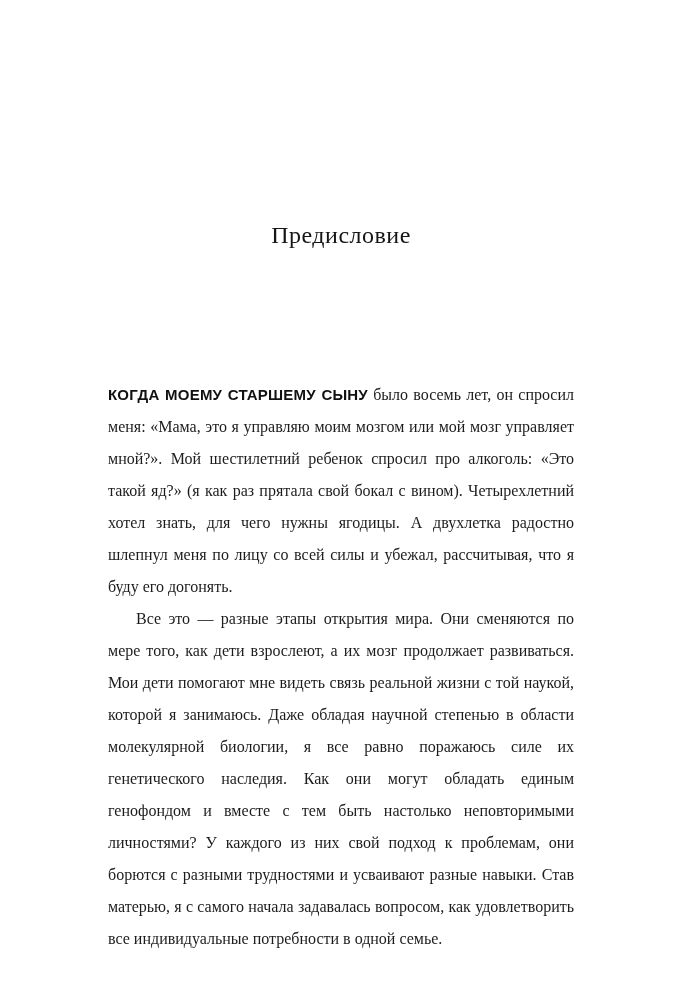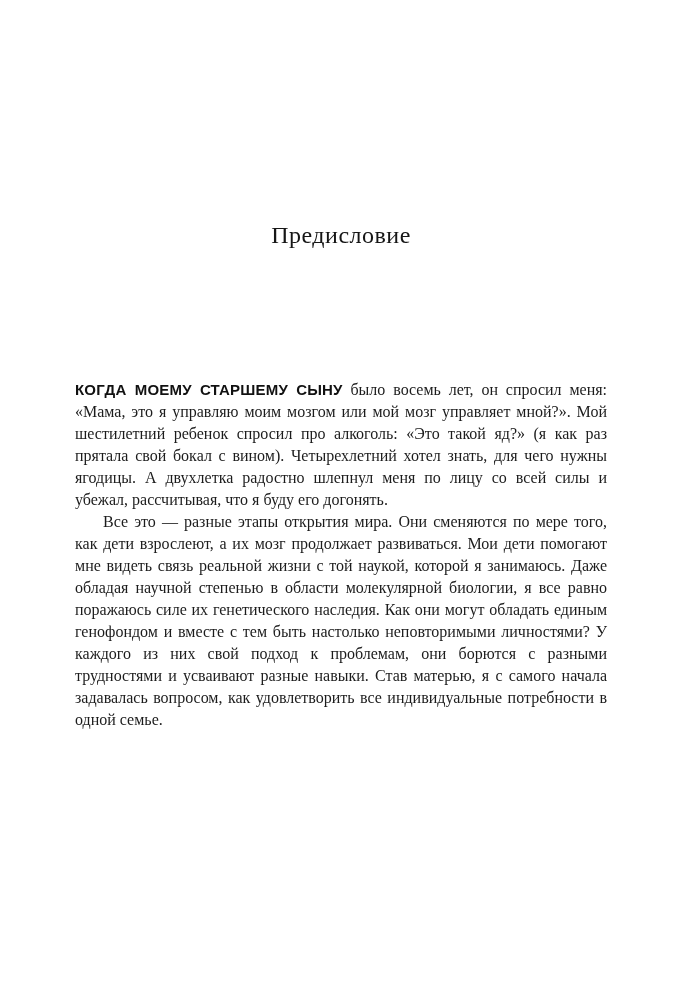--- a/index.html
+++ b/index.html
@@ -7,39 +7,39 @@
     padding: 0;
     background: #ffffff;
   }
   .book-page {
     position: relative;
     width: 682px;
     height: 1001px;
     margin: 0 auto;
     background: #ffffff;
     box-sizing: border-box;
-    padding: 0 75px;
+    padding: 0 108px;
     overflow: hidden;
     color: #1c1c1c;
     font-family: "Liberation Serif", serif;
   }
   .chapter-title {
     margin: 0;
     padding-top: 222px;
     text-align: center;
     font-family: "Liberation Serif", serif;
     font-weight: 400;
     font-size: 24px;
     letter-spacing: 0.5px;
     color: #161616;
   }
   .body-text {
     margin-top: 130px;
     font-size: 16px;
-    line-height: 22px;
+    line-height: 32px;
     text-align: justify;
     color: #1c1c1c;
   }
   .para {
     margin: 0;
     padding: 0;
   }
   .para.indent {
     text-indent: 28px;
   }

